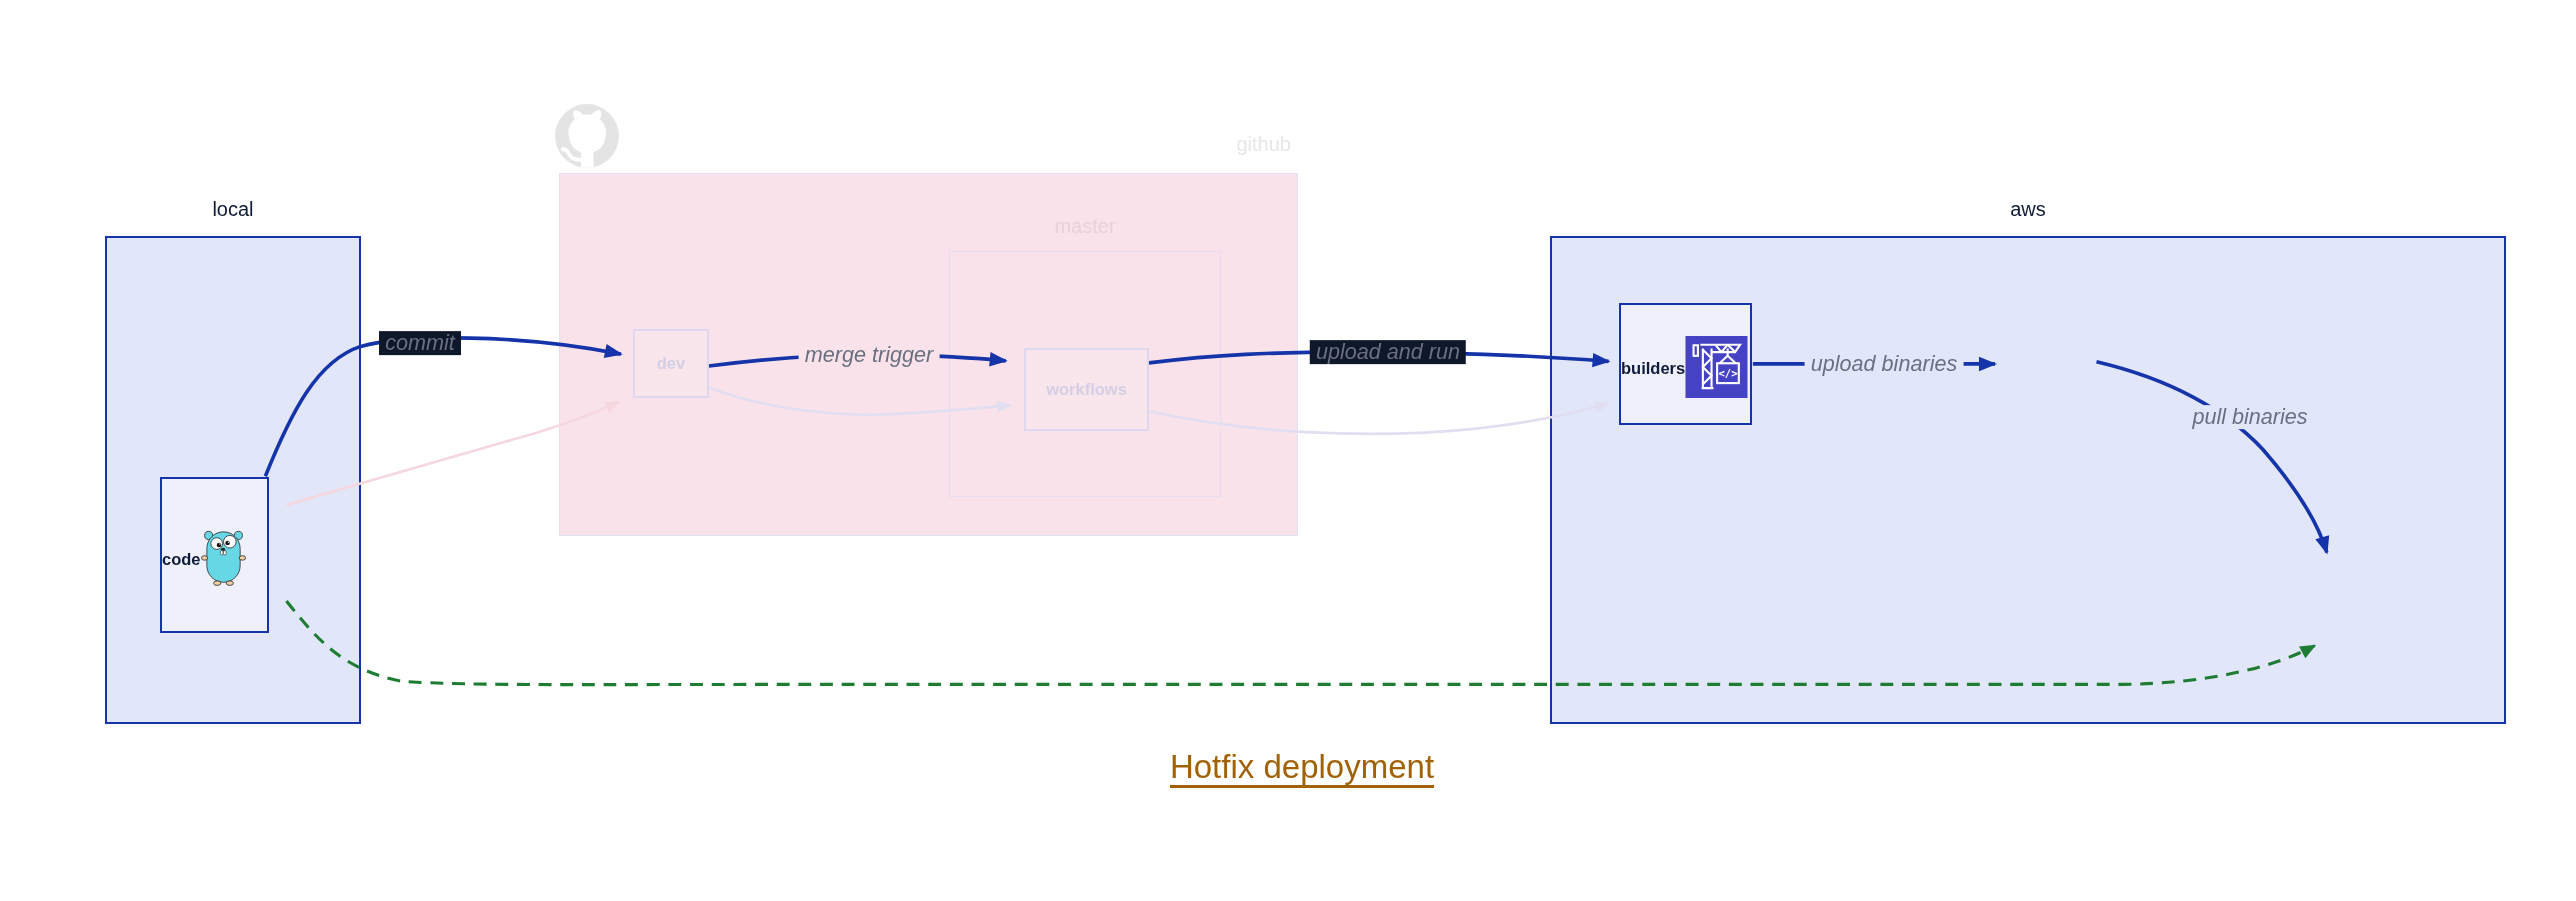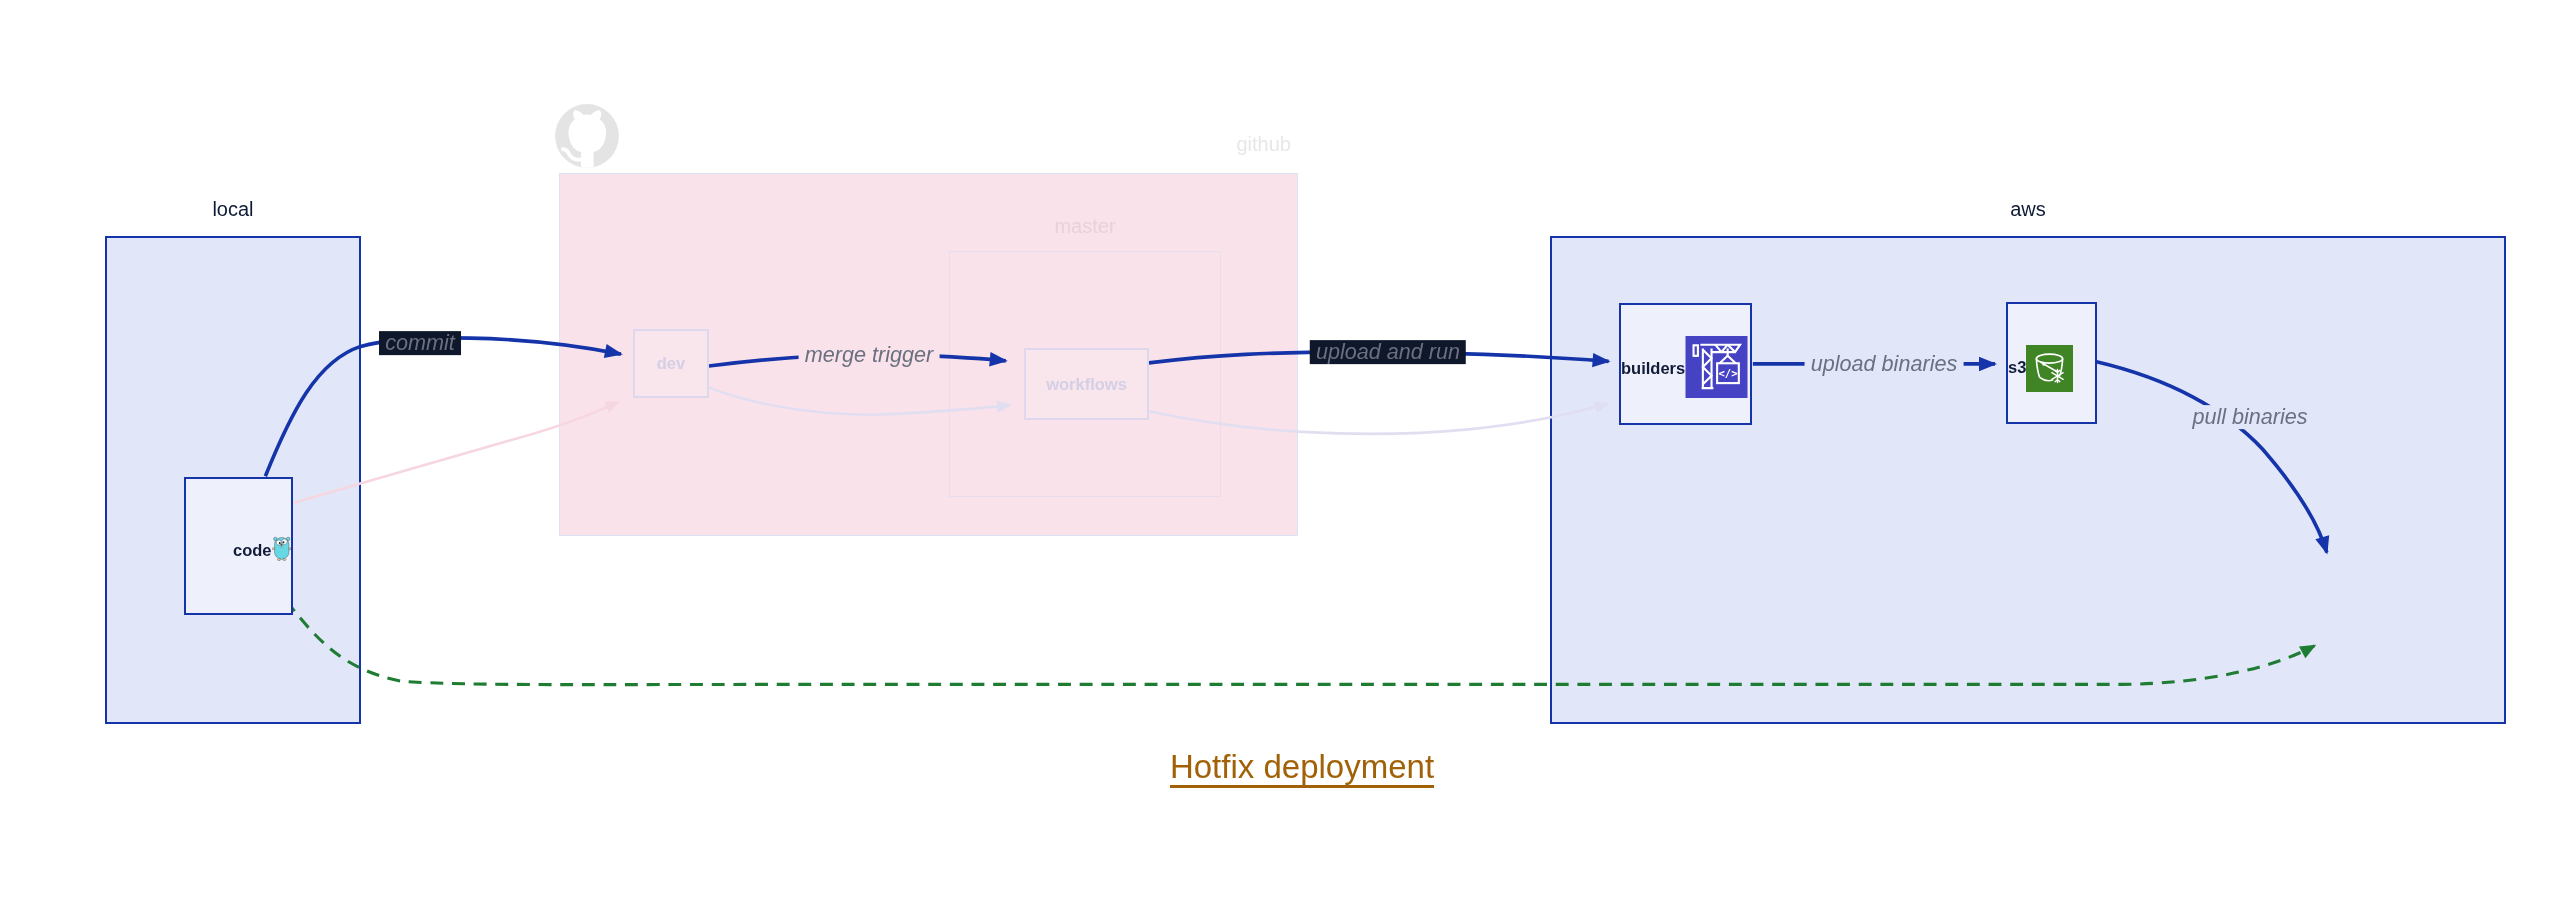--- a/index.html
+++ b/index.html
@@ -106,21 +106,21 @@
 
     <path d="M 515 924 C 565 800, 615 700, 700 672 C 790 648, 1010 648, 1205 687" fill="none" stroke="#1534aa" stroke-width="7" marker-end="url(#mb)"></path>
     <path d="M 1376 710 C 1520 692, 1640 686, 1720 688 C 1810 690, 1890 694, 1952 700" fill="none" stroke="#1534aa" stroke-width="7" marker-end="url(#mb)"></path>
     <path d="M 2230 704 C 2360 688, 2470 683, 2620 683 C 2810 683, 2985 690, 3122 701" fill="none" stroke="#1534aa" stroke-width="7" marker-end="url(#mb)"></path>
     <path d="M 3402 706 L 3872 706" fill="none" stroke="#1534aa" stroke-width="7" marker-end="url(#mb)"></path>
     <path d="M 4069 702 C 4210 735, 4320 795, 4392 872 C 4458 948, 4500 1018, 4516 1072" fill="none" stroke="#1534aa" stroke-width="7" marker-end="url(#mb)"></path>
 
     <path d="M 556 1166 C 620 1248, 670 1300, 780 1322 C 900 1331, 1200 1328, 1500 1328 L 4120 1328 C 4280 1326, 4410 1297, 4492 1253" fill="none" stroke="#1e7d33" stroke-width="6" stroke-dasharray="25 17" marker-end="url(#mg)"></path>
   </svg>
 
-  <div class="node" style="left:184px;top:477px;width:109px;height:138px;padding-left:47px;">
+  <div class="node" style="left:160px;top:477px;width:109px;height:156px;">
     <div class="node-label" style="margin-top:8.2px;">code</div>
     <svg class="icon-wrap" style="margin-top:4.1px;" width="45" height="61" viewBox="0 0 100 130">
       <g stroke="#3a3a3a" stroke-width="2">
         <circle cx="17" cy="16" r="9" fill="#66d7e5"></circle>
         <circle cx="83" cy="16" r="9" fill="#66d7e5"></circle>
         <rect x="13" y="8" width="74" height="112" rx="37" fill="#66d7e5"></rect>
         <ellipse cx="8" cy="66" rx="7" ry="5" fill="#f3cfa2"></ellipse>
         <ellipse cx="92" cy="66" rx="7" ry="5" fill="#f3cfa2"></ellipse>
         <ellipse cx="36" cy="122" rx="8" ry="5" fill="#f3cfa2"></ellipse>
         <ellipse cx="64" cy="122" rx="8" ry="5" fill="#f3cfa2"></ellipse>
@@ -136,21 +136,21 @@
         <rect x="43" y="50" width="6" height="9" rx="2" fill="#ffffff"></rect>
         <rect x="50" y="50" width="6" height="9" rx="2" fill="#ffffff"></rect>
       </g>
     </svg>
   </div>
 
   <div class="node faded" style="left:633px;top:329px;width:76px;height:69px;">
     <div class="node-label">dev</div>
   </div>
 
-  <div class="node faded" style="left:1024px;top:348px;width:125px;height:72px;">
+  <div class="node faded" style="left:1024px;top:348px;width:125px;height:83px;">
     <div class="node-label">workflows</div>
   </div>
 
   <div class="node" style="left:1619px;top:303px;width:133px;height:122px;">
     <div class="node-label" style="margin-top:7.2px;">builders</div>
     <svg class="icon-wrap" style="margin-top:6.2px;" width="63" height="62" viewBox="0 0 100 100">
       <rect x="0" y="0" width="100" height="100" fill="#4642c4"></rect>
       <g stroke="#ffffff" stroke-width="3.4" fill="none">
         <rect x="13" y="15" width="7" height="17"></rect>
         <path d="M28 20 L28 84 M42 20 L42 84 M26 84 L45 84"></path>
@@ -158,41 +158,20 @@
         <path d="M24 14 L88 14 L80 26 L42 26"></path>
         <path d="M48 14 L58 26 M58 26 L68 14 M68 14 L80 26"></path>
         <path d="M68 20 L68 32"></path>
         <path d="M68 32 L55 44 M68 32 L81 44"></path>
         <rect x="51" y="44" width="35" height="32"></rect>
       </g>
       <text x="68.5" y="66" fill="#ffffff" font-size="17" font-weight="bold" font-family="'DejaVu Sans Mono',monospace" text-anchor="middle">&lt;/&gt;</text>
     </svg>
   </div>
 
-  <div class="node" style="left:2006px;top:302px;width:91px;height:122px;">
-    <div class="node-label" style="margin-top:7.2px;">s3</div>
-    <svg class="icon-wrap" style="margin-top:11.3px;" width="47" height="47" viewBox="0 0 100 100">
-      <rect x="0" y="0" width="100" height="100" fill="#3f8525"></rect>
-      <g stroke="#ffffff" stroke-width="3.4" fill="none">
-        <ellipse cx="50" cy="29" rx="28" ry="9.5"></ellipse>
-        <path d="M22 29 C23 45, 25.5 59, 29 69"></path>
-        <path d="M78 29 C77 45, 74.5 59, 71 67"></path>
-        <path d="M29 69 C38 76, 50 77, 58 74"></path>
-        <path d="M30 36 L66 57"></path>
-      </g>
-      <circle cx="38" cy="40.5" r="3.6" fill="#ffffff"></circle>
-      <g stroke="#ffffff" stroke-width="3" fill="none" stroke-linecap="round">
-        <path d="M67 52 L67 80"></path>
-        <path d="M55 59 L79 73"></path>
-        <path d="M79 59 L55 73"></path>
-        <path d="M62 54 L67 58 L72 54"></path>
-        <path d="M62 78 L67 74 L72 78"></path>
-      </g>
-    </svg>
-  </div>
 
 
   <div class="edge-label bg-white" style="left:420px;top:343px;">commit</div>
   <div class="edge-label bg-pink" style="left:869px;top:355px;">merge trigger</div>
   <div class="edge-label bg-white" style="left:1388px;top:352px;">upload and run</div>
   <div class="edge-label bg-lav" style="left:1884px;top:364px;">upload binaries</div>
   <div class="edge-label bg-lav" style="left:2250px;top:417px;">pull binaries</div>
 
   <div id="title">Hotfix deployment</div>
 

